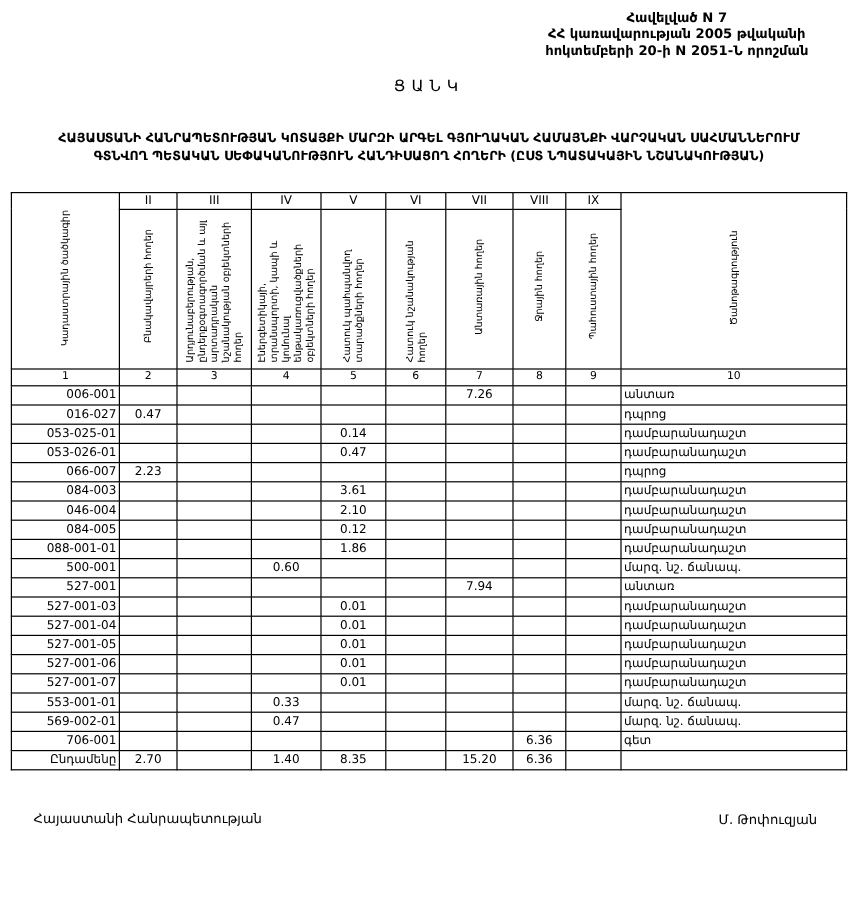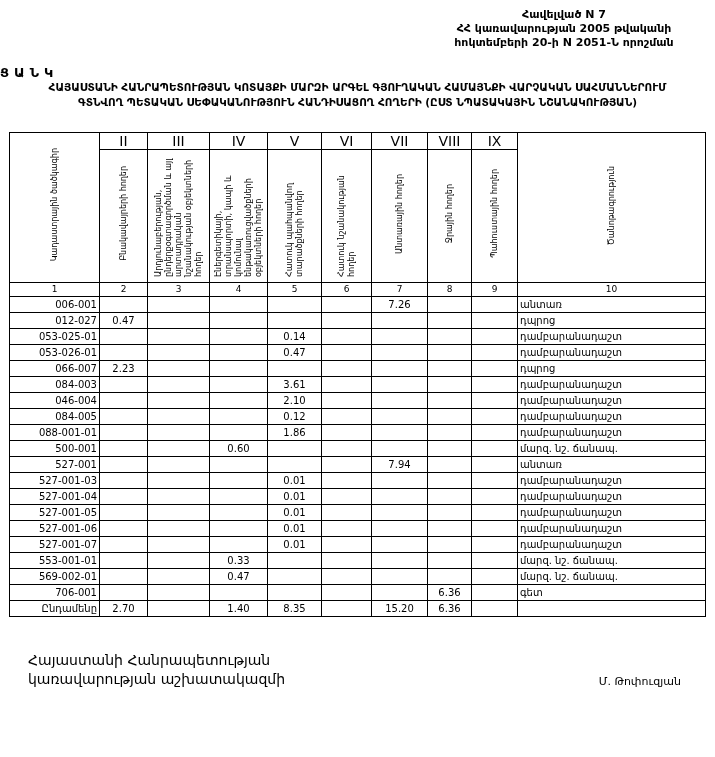--- a/index.html
+++ b/index.html
@@ -12,47 +12,48 @@
   }
   .decree-header{
     margin:8px 16px 12px auto;
     width:270px;
     text-align:center;
     font-size:11px;
     font-weight:bold;
     line-height:1.25;
   }
   .page-title{
+    text-align:center;
     font-size:13px;
-    font-weight:bold;
+    font-weight:normal;
     letter-spacing:5px;
     margin-top:16px;
   }
   .page-subtitle{
-    margin:0 auto 0 auto;
+    margin:28px auto 0 auto;
     max-width:660px;
     text-align:center;
     font-size:10.5px;
     font-weight:bold;
     line-height:1.4;
   }
   table.land-table{
     border-collapse:collapse;
     table-layout:fixed;
     width:696px;
     margin:22px auto 0 auto;
   }
   .land-table th,.land-table td{
     border:1px solid #000;
     padding:0 2px;
     overflow:hidden;
     font-weight:normal;
   }
   .roman{
-    font-size:14px;
+    font-size:10px;
     text-align:center;
     height:13px;
   }
   th.rot{
     height:132px;
     vertical-align:middle;
     text-align:center;
   }
   th.rot-span{
     vertical-align:middle;
@@ -83,21 +84,21 @@
   td.num{text-align:center;}
   td.note{text-align:left;}
   .footer{
     display:flex;
     justify-content:space-between;
     align-items:flex-end;
     margin-top:34px;
     padding:0 34px 0 28px;
   }
   .issuer{
-    font-size:14px;
+    font-size:11px;
     line-height:1.35;
   }
   .signature{
     font-size:11px;
   }
 </style>
 </head>
 <body>
 
 <div class="decree-header">
@@ -186,21 +187,21 @@
         <td class="num"></td>
         <td class="num"></td>
         <td class="num"></td>
         <td class="num"></td>
         <td class="num">7.26</td>
         <td class="num"></td>
         <td class="num"></td>
         <td class="note">անտառ</td>
       </tr>
       <tr>
-        <td class="code">012-027</td>
+        <td class="code">016-027</td>
         <td class="num">0.47</td>
         <td class="num"></td>
         <td class="num"></td>
         <td class="num"></td>
         <td class="num"></td>
         <td class="num"></td>
         <td class="num"></td>
         <td class="num"></td>
         <td class="note">դպրոց</td>
       </tr>
@@ -419,16 +420,15 @@
         <td class="num">6.36</td>
         <td class="num"></td>
         <td class="note"></td>
       </tr>
     </tbody>
 </table>
 
 <div class="footer">
   <div class="issuer">
     <div>Հայաստանի Հանրապետության</div>
-    <div>կառավարության աշխատակազմի</div>
   </div>
   <div class="signature">Մ. Թոփուզյան</div>
 </div>
 
 </body></html>

